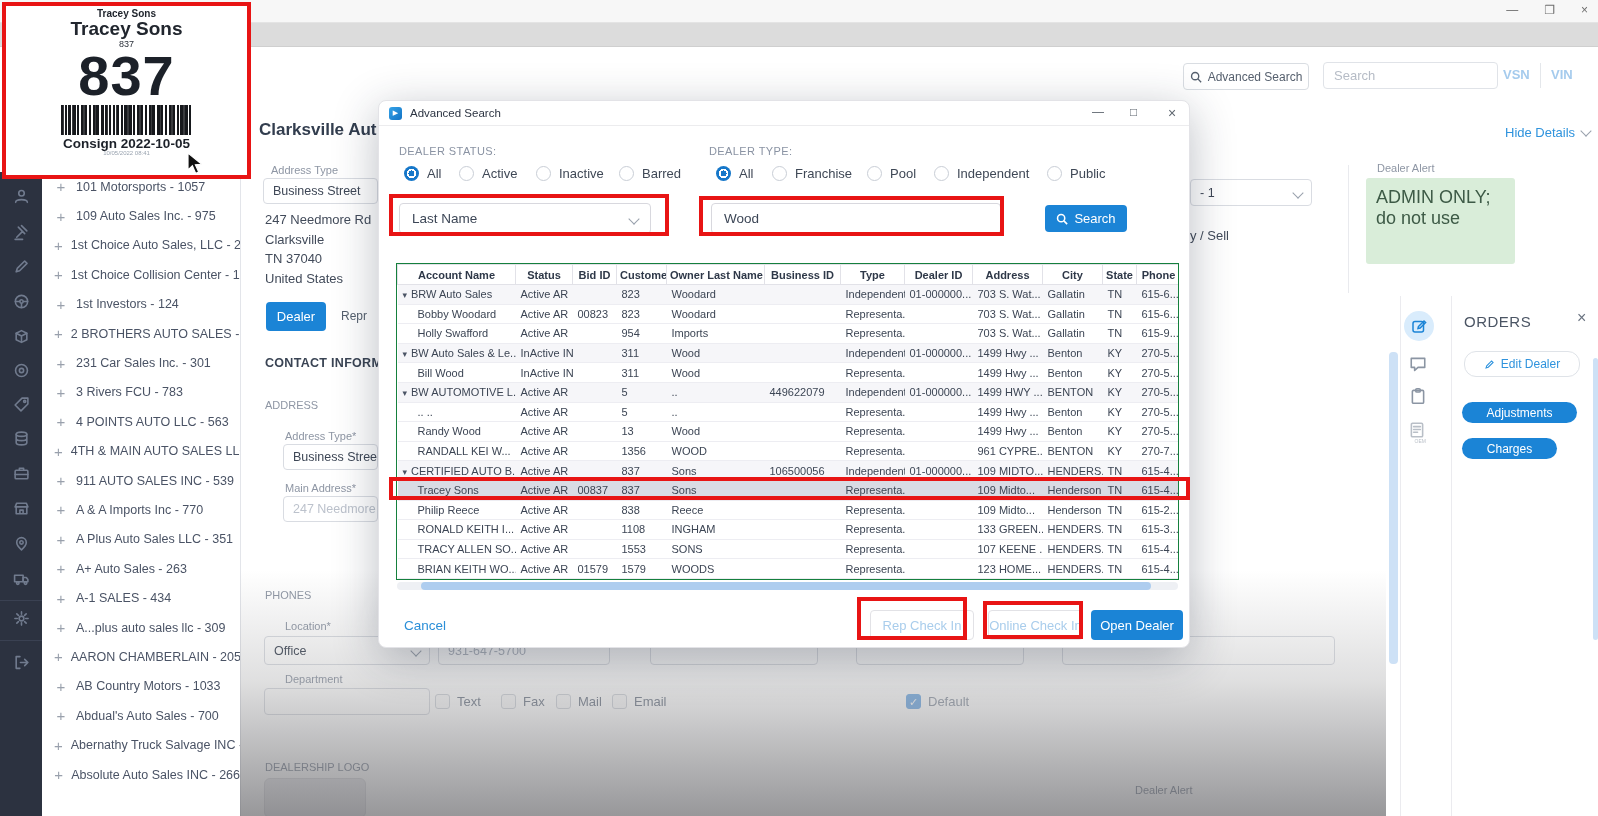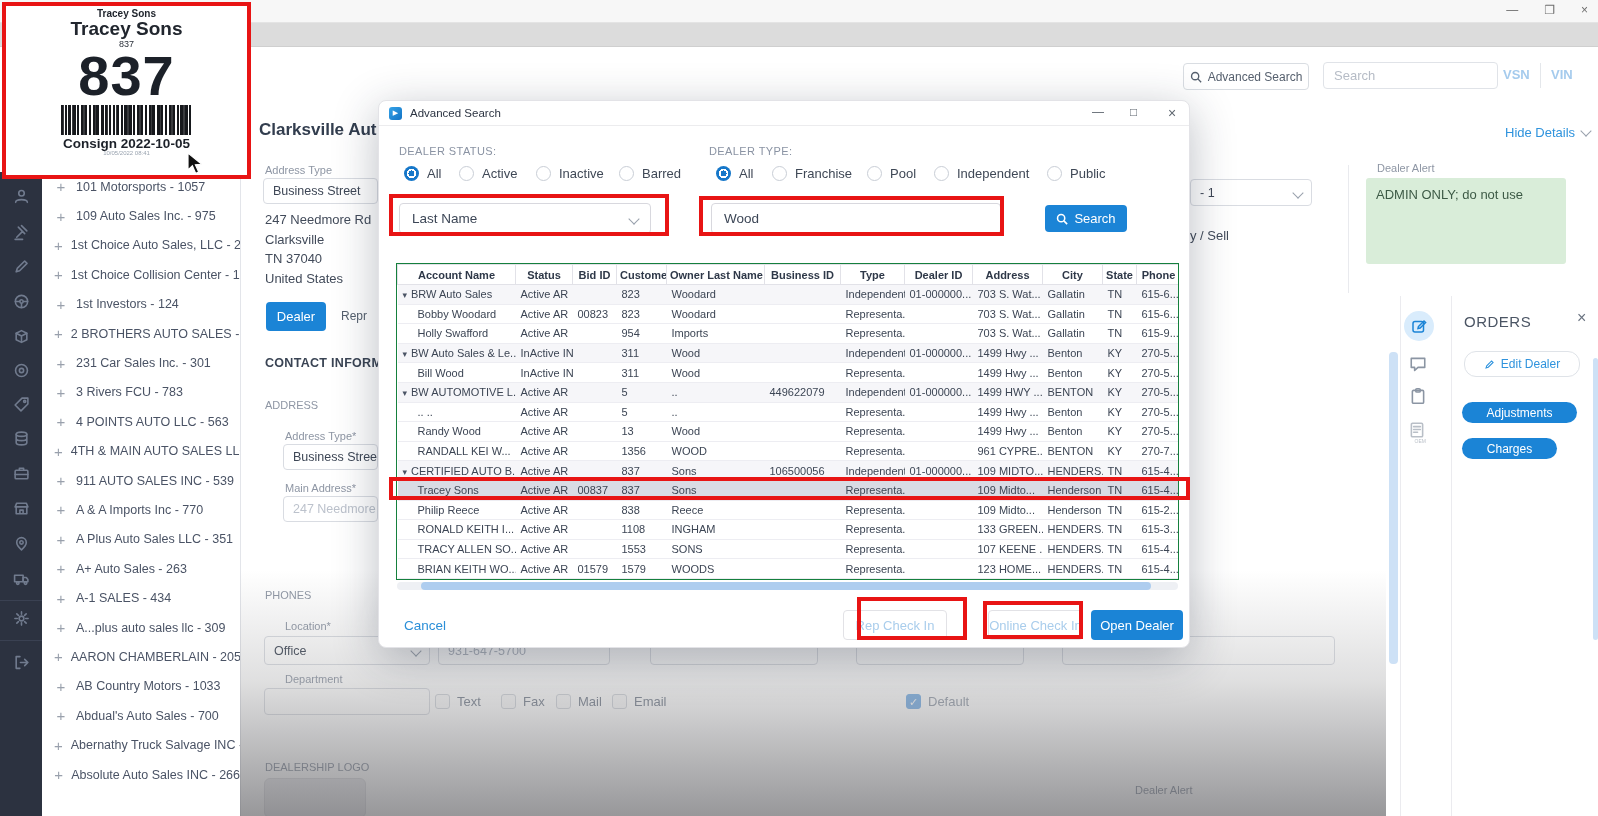--- a/index.html
+++ b/index.html
@@ -44,22 +44,22 @@
   
   .main-title{left:259px;top:120px;font-size:17px;font-weight:bold;color:#323d4e;width:118px;overflow:hidden;white-space:nowrap;}
   .hide-details{left:1505px;top:125px;font-size:13px;color:#2f93dd;display:flex;gap:7px;align-items:center;}
   .lbl{font-size:11px;color:#8e96a4;}
   .sel,.inp{border:1px solid #d9dce2;border-radius:4px;background:#fff;display:flex;align-items:center;
     font-size:12.5px;color:#3e4756;padding:0 9px;box-sizing:border-box;white-space:nowrap;overflow:hidden;}
   .chev{margin-left:auto;width:7px;height:7px;border-right:1.5px solid #98a0ac;border-bottom:1.5px solid #98a0ac;
     transform:rotate(45deg);flex:none;}
   .addr{left:265px;top:210px;font-size:13px;color:#424b5a;line-height:19.5px;}
   .vline{background:#e9eaee;width:1px;}
-  .alert-box{left:1366px;top:178px;width:200px;height:86px;background:#d9edd9;border-radius:3px;
-    font-size:13px;color:#3d5a46;padding:9px 10px;box-sizing:border-box;}
+  .alert-box{left:1366px;top:178px;width:149px;height:86px;background:#d9edd9;border-radius:3px;
+    font-size:18px;color:#3d5a46;padding:9px 10px;box-sizing:border-box;}
   .dealer-btn{left:266px;top:302px;width:60px;height:29px;background:#1b84d6;color:#fff;border-radius:4px;
     display:flex;align-items:center;justify-content:center;font-size:13px;}
   .sec-head{font-size:12.5px;font-weight:bold;color:#3a4454;letter-spacing:.3px;}
   .cb{width:15px;height:15px;border:1px solid #d4d8de;border-radius:3px;background:#fbfbfc;box-sizing:border-box;flex:none;}
   .cb.on{background:#7fb3e8;border-color:#7fb3e8;color:#fff;font-size:11px;line-height:14px;text-align:center;}
   .cbrow{display:flex;align-items:center;gap:7px;font-size:13px;color:#7e8795;}
   .fade{left:240px;top:570px;width:1146px;height:246px;z-index:5;pointer-events:none;
     background:linear-gradient(180deg,rgba(255,255,255,0) 0%,rgba(150,150,152,.30) 45%,rgba(88,88,92,.62) 100%);}
   .logo-box{left:264px;top:778px;width:100px;height:38px;background:#ededf0;border:1px solid #e0e0e4;border-radius:6px;}
   
@@ -285,21 +285,21 @@
         <span>Absolute Auto Sales INC - 266</span>
       </div>
     </div>
 
   <div class="abs main-title">Clarksville Auto</div>
   <div class="abs hide-details">
     <span>Hide Details</span>
     <span class="chev" style="margin:0 0 3px 0"></span>
   </div>
 
-  <div class="abs lbl" style="left:265px;top:164px">Address Type</div>
+  <div class="abs lbl" style="left:271px;top:164px">Address Type</div>
   <div class="abs sel" style="left:263px;top:178px;width:115px;height:26px">
     <span>Business Street</span>
   </div>
   <div class="abs addr">
     <div>247 Needmore Rd</div>
     <div>Clarksville</div>
     <div>TN 37040</div>
     <div>United States</div>
   </div>
 
@@ -720,21 +720,21 @@
               <td>615-4...</td>
             </tr>
           </tbody>
       </table>
     </div>
     <div class="hscroll">
         <div class="hthumb"></div>
       </div>
 
     <div class="cancel-link">Cancel</div>
-    <div class="ghost-btn" style="left:464px;width:104px">Rep Check In</div>
+    <div class="ghost-btn" style="left:491px;width:104px">Rep Check In</div>
     <div class="ghost-btn" style="left:609px;width:95px">Online Check In</div>
     <div class="open-dealer">Open Dealer</div>
   </div>
 
   <div class="redbox" style="left:389px;top:194px;width:280px;height:42px"></div>
   <div class="redbox" style="left:699px;top:196px;width:305px;height:40px"></div>
   <div class="redbox" style="left:389px;top:477px;width:801px;height:23px"></div>
   <div class="redbox" style="left:857px;top:597px;width:110px;height:43px"></div>
   <div class="redbox" style="left:983px;top:601px;width:100px;height:38px"></div>
 

